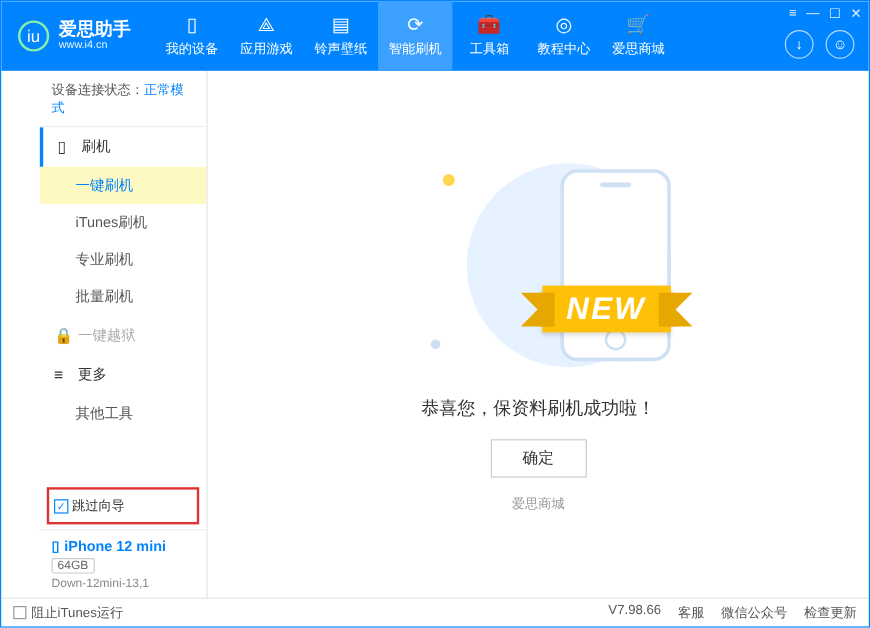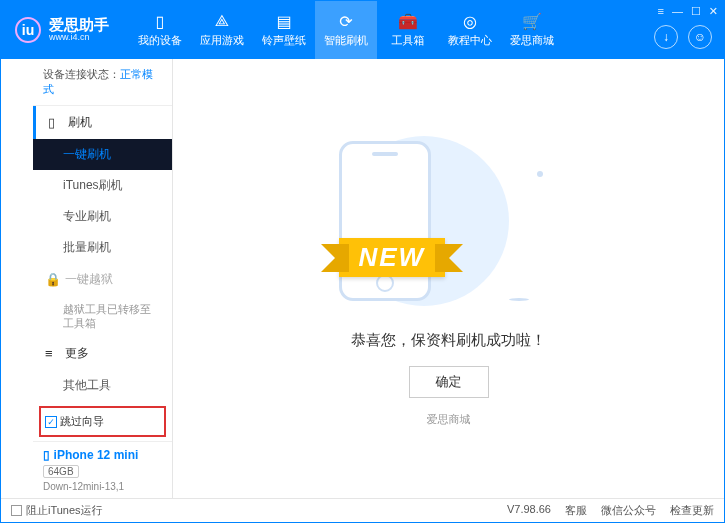--- a/index.html
+++ b/index.html
@@ -1,20 +1,20 @@
 <!DOCTYPE html>
 <html><head>
 <meta charset="utf-8">
 <style>
 * { margin: 0; padding: 0; box-sizing: border-box; font-family: "Microsoft YaHei", sans-serif; }
 body { background: #fff; width: 725px; height: 523px; overflow: hidden; position: relative; border: 1px solid #0084ff; }
 
 .header { background: #0084ff; height: 58px; display: flex; align-items: center; color: #fff; position: relative; }
 .logo-area { display: flex; align-items: center; padding: 0 14px; gap: 8px; }
-.logo-circle { width: 26px; height: 26px; border: 2px solid #f0abfc; border-radius: 50%; display: flex; align-items: center; justify-content: center; font-weight: bold; font-size: 14px; }
+.logo-circle { width: 26px; height: 26px; border: 2px solid #86efac; border-radius: 50%; display: flex; align-items: center; justify-content: center; font-weight: normal; font-size: 14px; }
 .logo-text { display: flex; flex-direction: column; line-height: 1.1; }
 .logo-title { font-size: 15px; font-weight: bold; }
 .logo-url { font-size: 9px; opacity: 0.9; }
 .nav { display: flex; height: 100%; margin-left: 6px; }
 .nav-item { width: 62px; display: flex; flex-direction: column; align-items: center; justify-content: center; gap: 3px; cursor: pointer; font-size: 11px; }
 .nav-item.active { background: #3ba0ff; }
 .nav-icon { font-size: 16px; height: 18px; display: flex; align-items: center; }
 .window-controls { position: absolute; right: 6px; top: 4px; display: flex; gap: 8px; font-size: 11px; }
 .wc-btn { cursor: pointer; opacity: 0.9; }
 .header-right { position: absolute; right: 12px; bottom: 10px; display: flex; gap: 10px; }
@@ -22,33 +22,33 @@
 
 .body-row { display: flex; height: calc(100% - 58px - 24px); }
 .sidebar { width: 140px; border-right: 1px solid #e5e5e5; display: flex; flex-direction: column; font-size: 12px; color: #333; margin-left: 32px; }
 .status-bar { padding: 8px 10px; border-bottom: 1px solid #eee; font-size: 11px; color: #555; }
 .status-val { color: #0084ff; }
 .nav-section { flex: 1; overflow-y: auto; }
 .sec-head { display: flex; align-items: center; gap: 6px; padding: 8px 12px; color: #333; cursor: pointer; }
 .sec-head.locked { color: #aaa; }
 .blue-bar { border-left: 3px solid #0084ff; background: #fff; }
 .sub-item { padding: 7px 10px 7px 30px; cursor: pointer; color: #555; }
-.sub-item.active { background: #0f172a; color: #0084ff; }
+.sub-item.active { background: #fef9c3; color: #0084ff; }
 .sub-note { padding: 6px 10px 6px 30px; color: #999; font-size: 11px; line-height: 1.3; }
 .side-icon { font-size: 13px; width: 14px; display: inline-block; }
 
 .checkbox-row { border: 2px solid #d33; margin: 4px 6px; padding: 6px 4px; display: flex; gap: 10px; align-items: center; font-size: 11px; }
 .cb { width: 12px; height: 12px; border: 1px solid #0084ff; display: inline-flex; align-items: center; justify-content: center; color: #0084ff; font-size: 9px; margin-right: 3px; }
 .device-block { padding: 6px 10px; font-size: 11px; border-top: 1px solid #eee; }
 .dev-name { color: #0084ff; font-weight: bold; font-size: 12px; display: flex; align-items: center; gap: 4px; }
 .dev-storage { display: inline-block; border: 1px solid #ccc; padding: 0 4px; margin: 3px 0; font-size: 10px; color: #666; border-radius: 2px; }
 .dev-fw { color: #888; font-size: 10px; }
 
 .main { flex: 1; display: flex; flex-direction: column; align-items: center; justify-content: center; position: relative; }
-.illus { width: 220px; height: 180px; position: relative; display: flex; align-items: center; justify-content: flex-start; }
+.illus { width: 220px; height: 180px; position: relative; display: flex; align-items: center; justify-content: flex-end; }
 .bg-circ { position: absolute; width: 170px; height: 170px; background: #e6f2ff; border-radius: 50%; }
 .phone { position: relative; width: 92px; height: 160px; background: #fff; border: 3px solid #cfe0f5; border-radius: 14px; z-index: 2; }
 .phone::before { content: ""; position: absolute; top: 8px; left: 50%; transform: translateX(-50%); width: 26px; height: 4px; background: #cfe0f5; border-radius: 2px; }
 .phone::after { content: ""; position: absolute; bottom: 6px; left: 50%; transform: translateX(-50%); width: 14px; height: 14px; border: 2px solid #cfe0f5; border-radius: 50%; }
 .ribbon { position: absolute; z-index: 3; background: #ffc107; color: #fff; font-weight: bold; font-style: italic; font-size: 26px; padding: 4px 20px; letter-spacing: 2px; bottom: 34px; box-shadow: 0 2px 4px rgba(0,0,0,0.15); }
 .ribbon::before, .ribbon::after { content: ""; position: absolute; top: 6px; width: 0; height: 0; border: 14px solid #e6a800; }
 .ribbon::before { left: -18px; border-left-color: transparent; }
 .ribbon::after { right: -18px; border-right-color: transparent; }
 .dot { position: absolute; border-radius: 50%; }
 .d1 { width: 10px; height: 10px; background: #ffd54f; top: 14px; left: 30px; }
@@ -131,22 +131,20 @@
         </div>
       <div class="sub-item active">一键刷机</div>
       <div class="sub-item">iTunes刷机</div>
       <div class="sub-item">专业刷机</div>
       <div class="sub-item">批量刷机</div>
 
       <div class="sec-head locked">
           <span class="side-icon">🔒</span>
           <span>一键越狱</span>
         </div>
-      <div class="sub-note">越狱工具已转移至
-工具箱</div>
 
       <div class="sec-head">
           <span class="side-icon">≡</span>
           <span>更多</span>
         </div>
       <div class="sub-item">其他工具</div>
 
     </div>
 
     <div class="checkbox-row">

